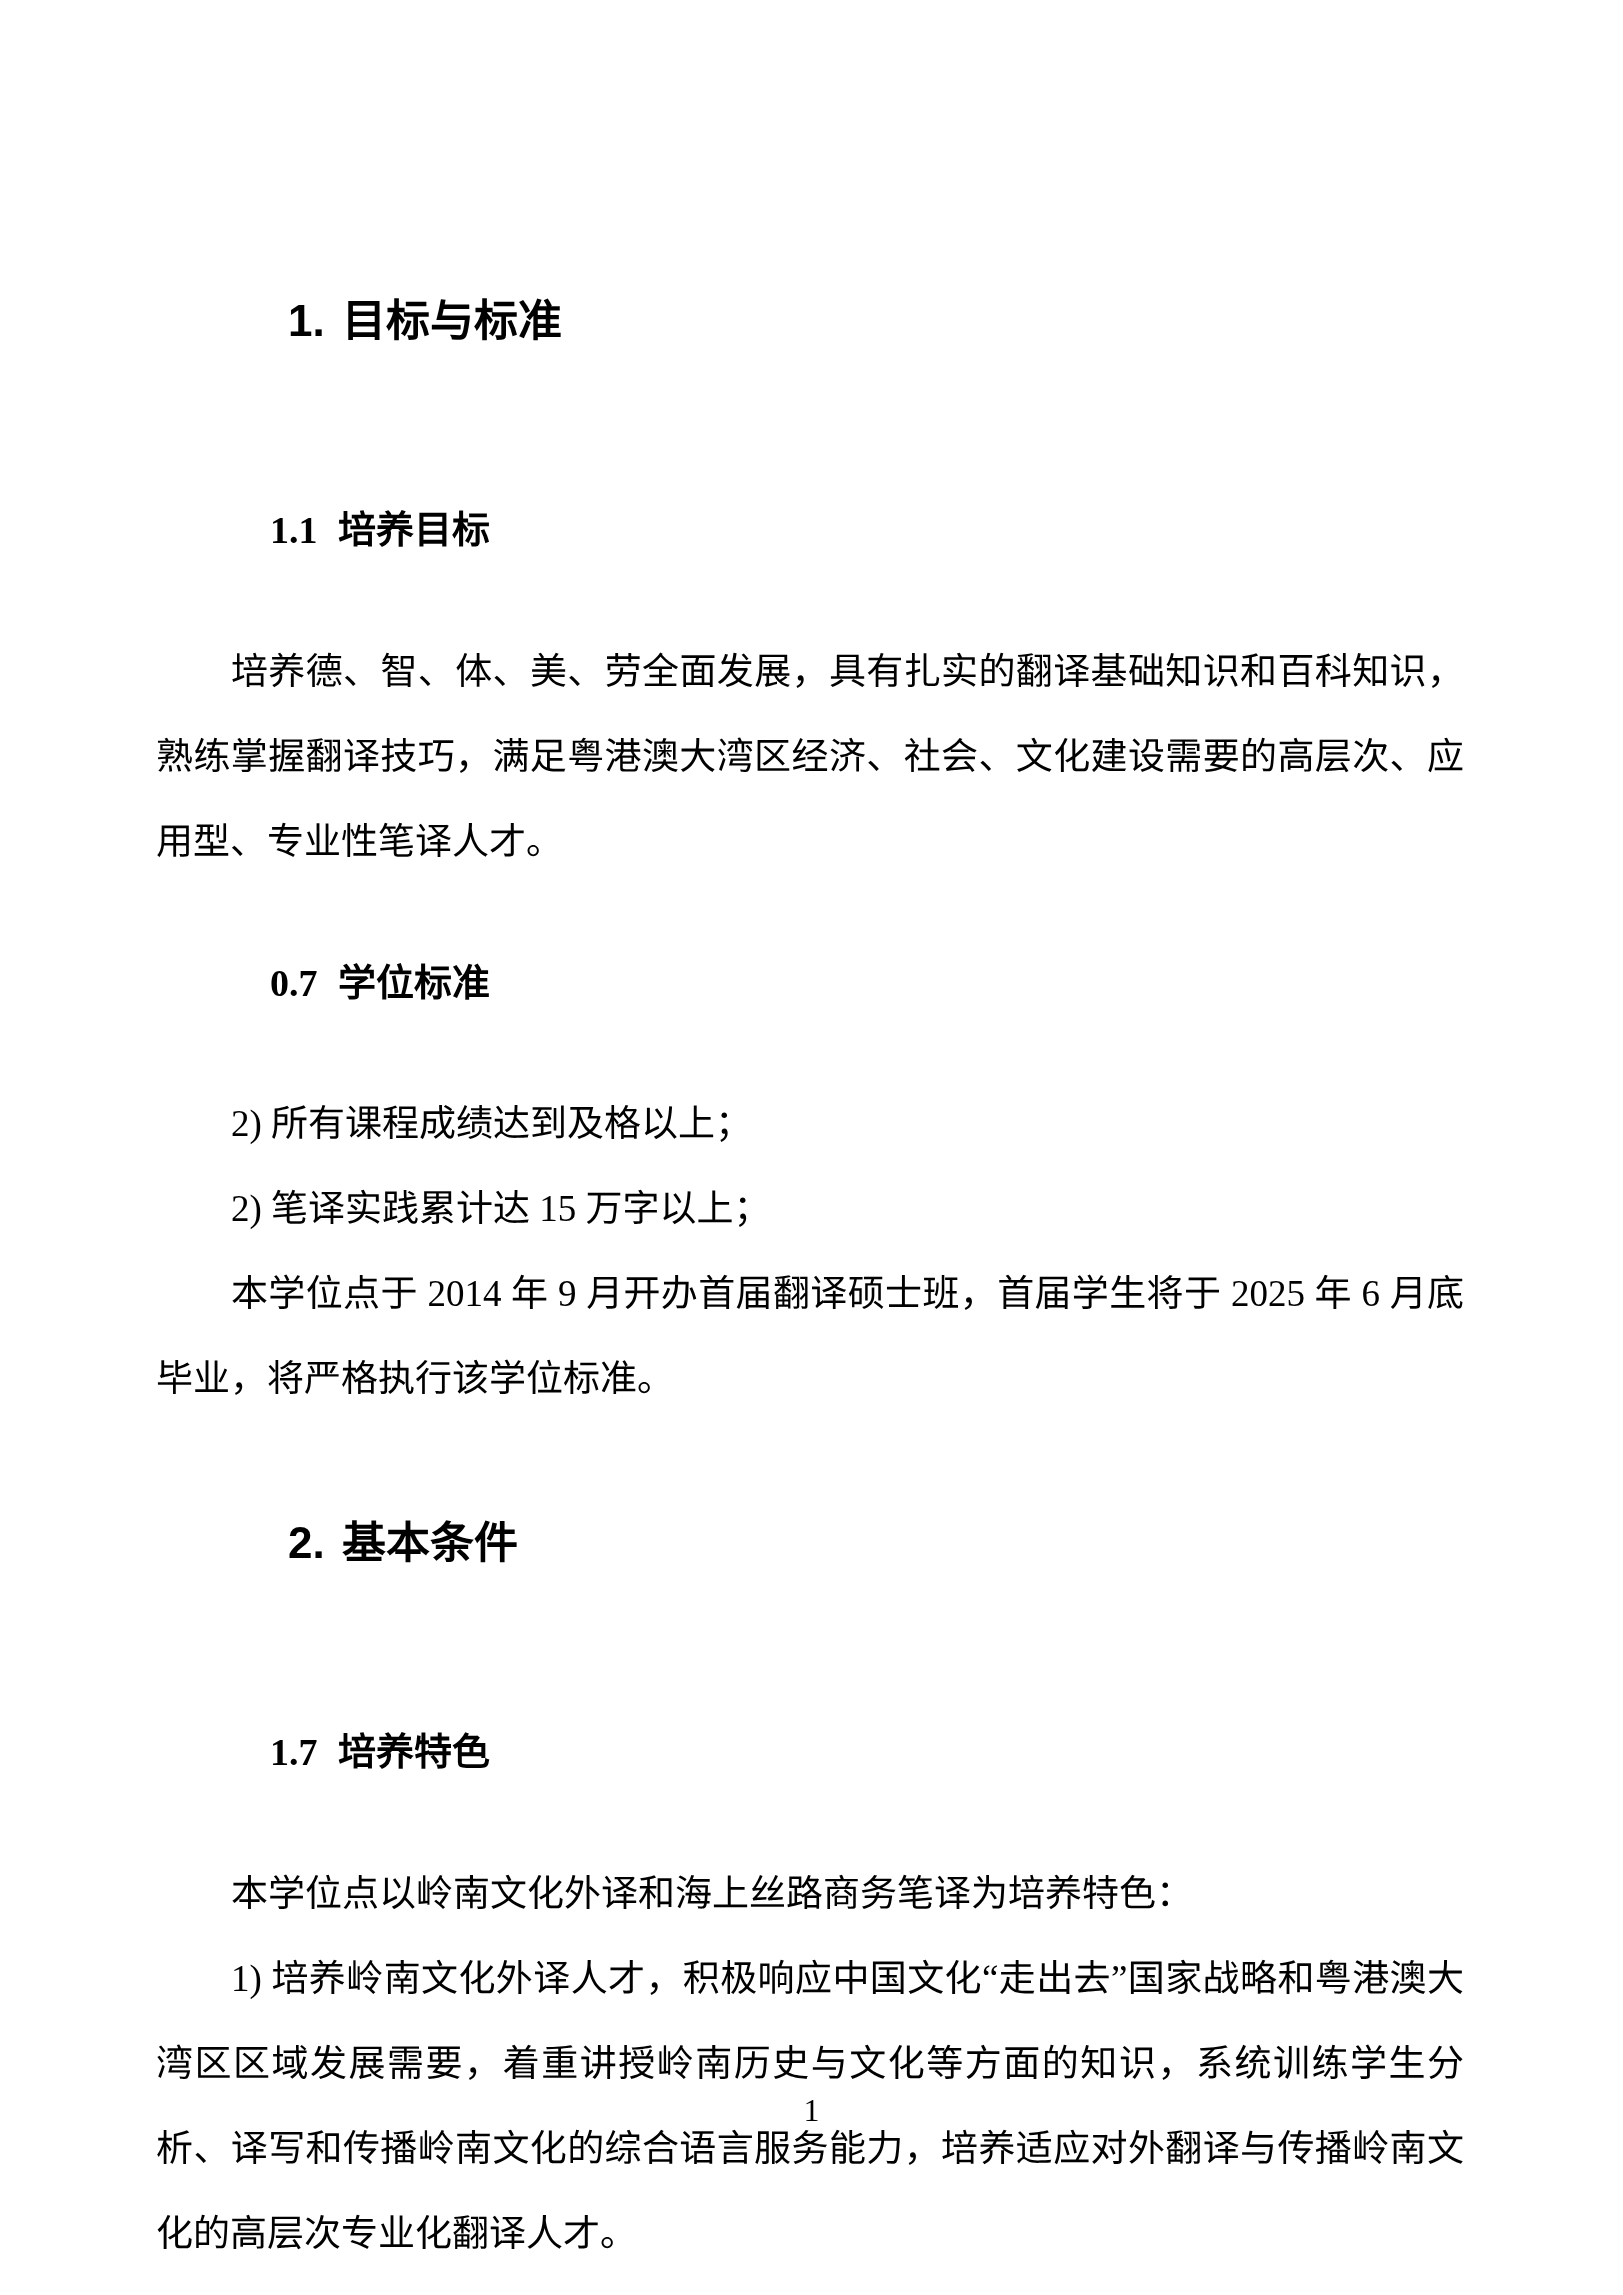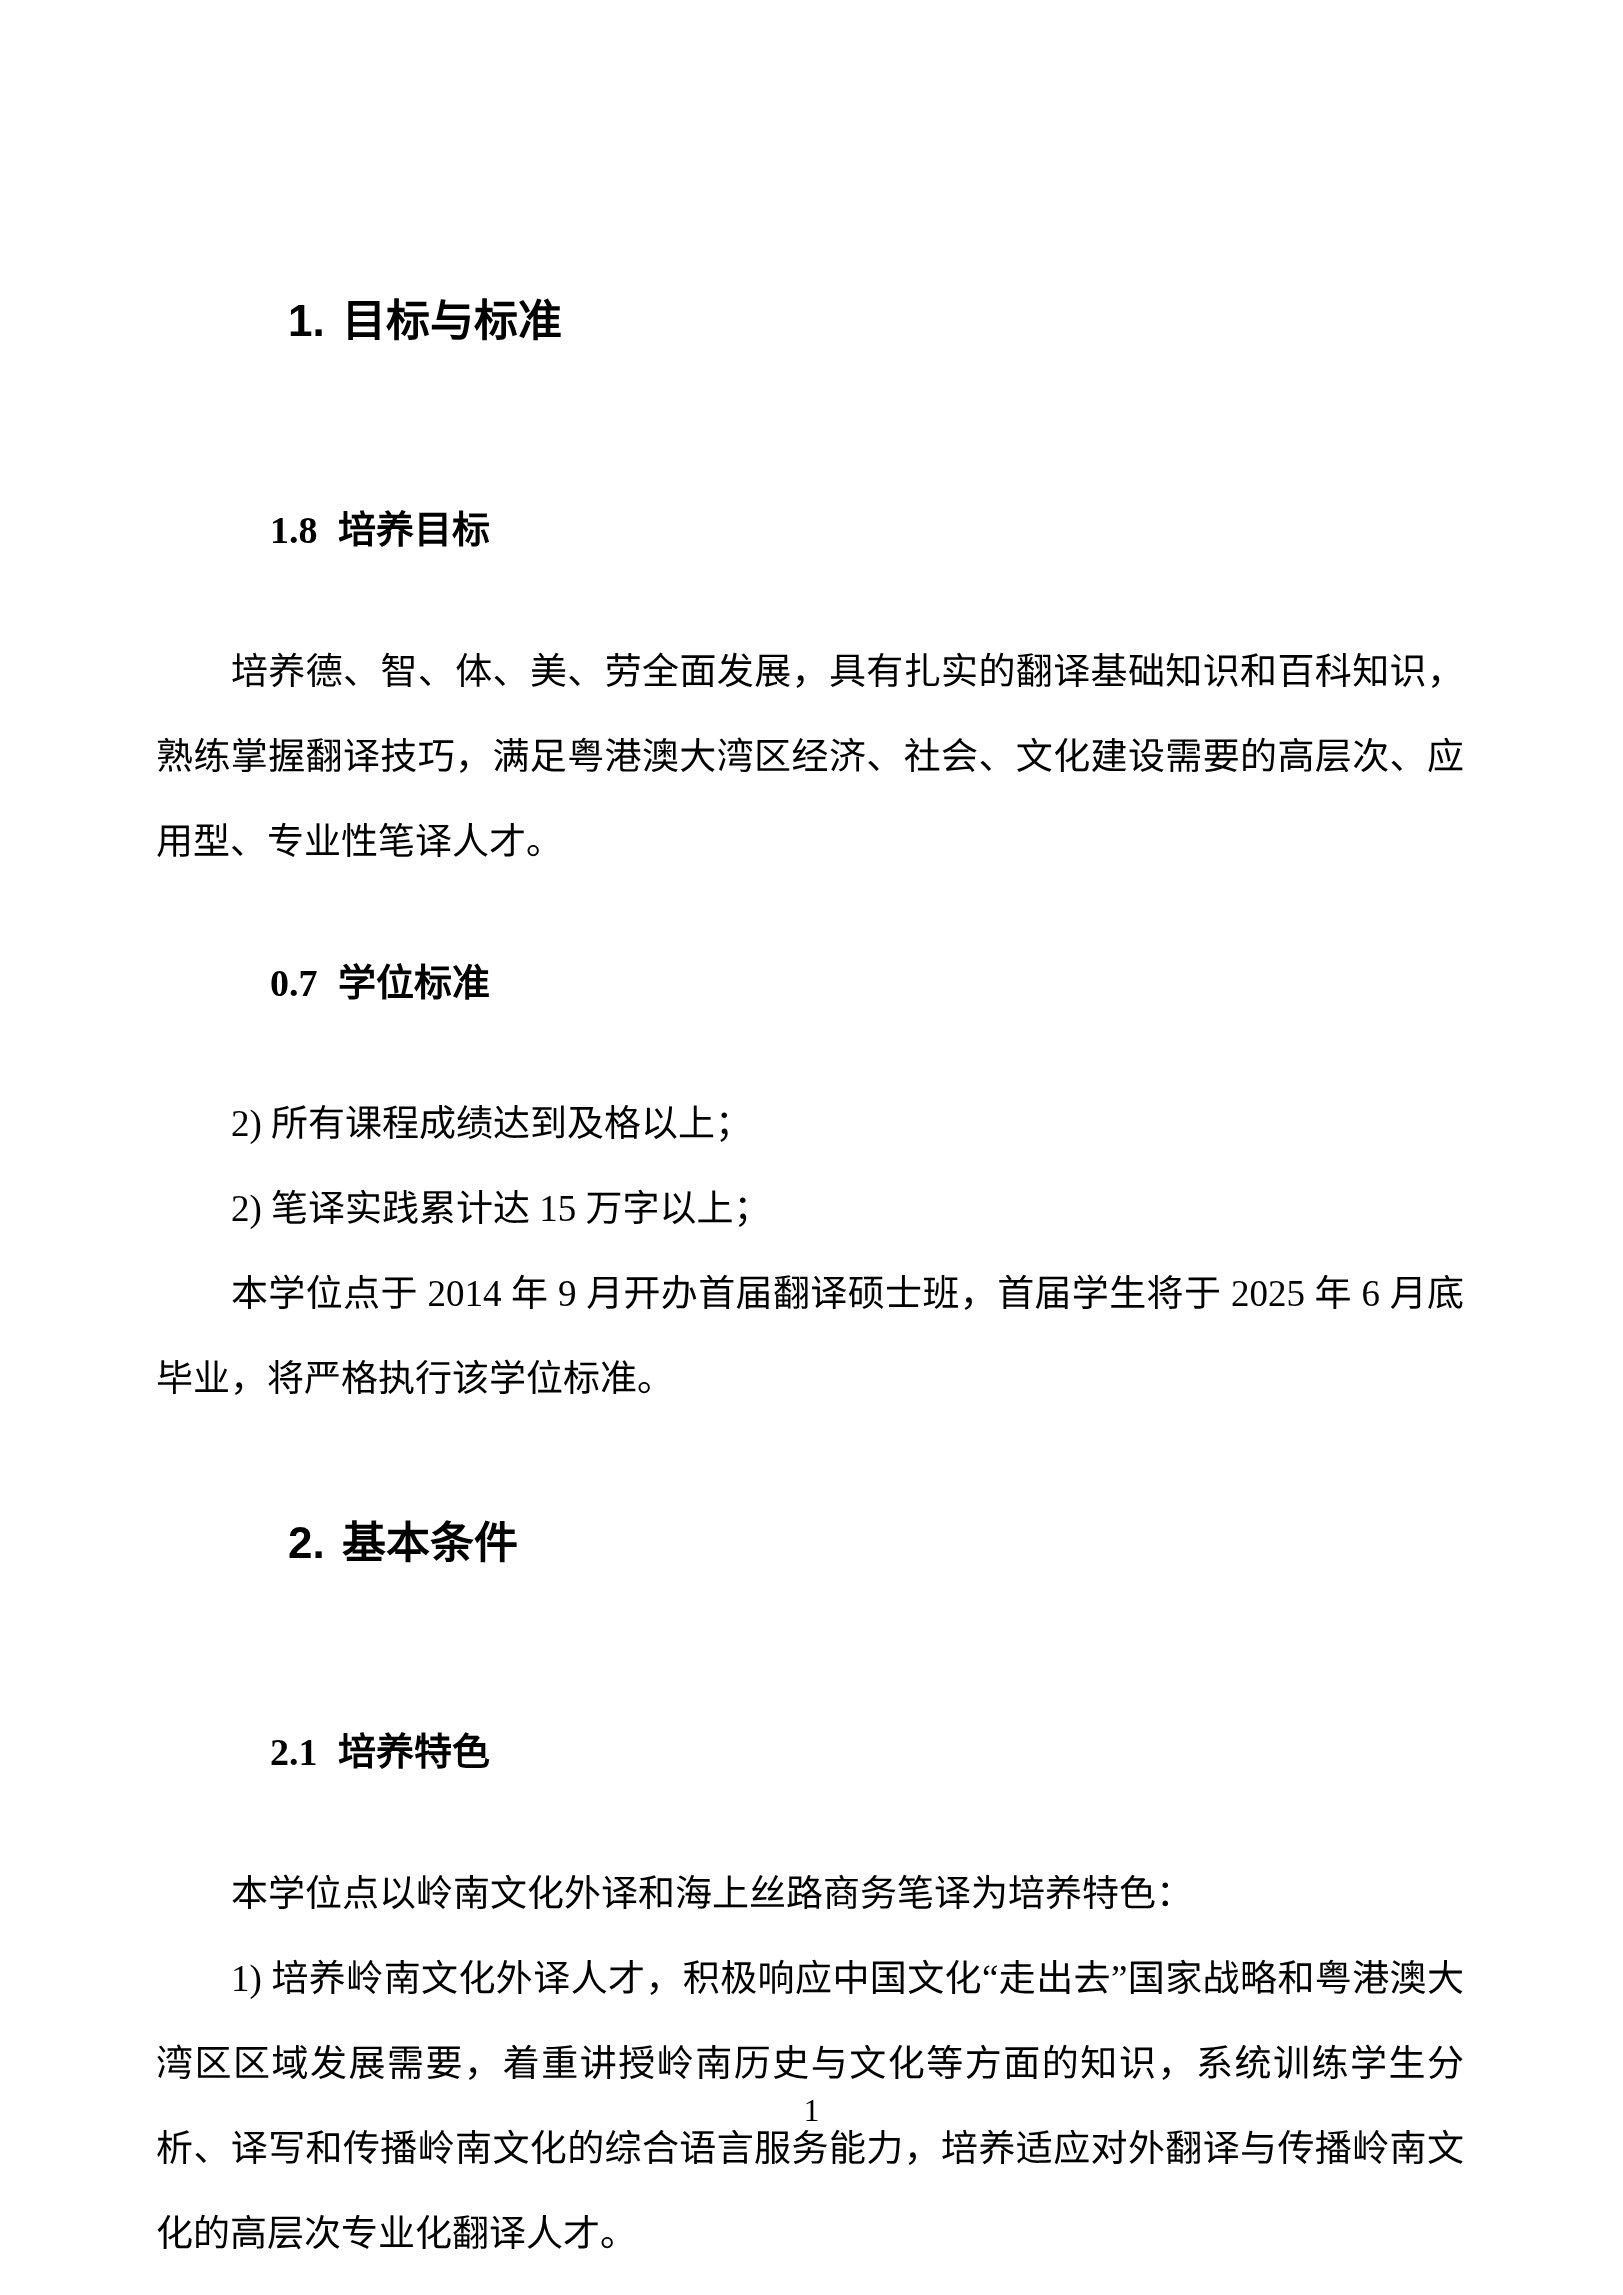--- a/index.html
+++ b/index.html
@@ -71,40 +71,40 @@
 </head>
 <body>
 
 <div class="page">
 
   <div class="h1 first">
     <span class="h1-num">1.</span><span class="h1-label">目标与标准</span>
   </div>
 
   <div class="h2">
-    <span class="h2-num">1.8</span><span class="h2-label">培养目标</span>
+    <span class="h2-num">1.1</span><span class="h2-label">培养目标</span>
   </div>
 
   <p class="body">培养德、智、体、美、劳全面发展，具有扎实的翻译基础知识和百科知识，熟练掌握翻译技巧，满足粤港澳大湾区经济、社会、文化建设需要的高层次、应用型、专业性笔译人才。</p>
 
   <div class="h2">
     <span class="h2-num">0.7</span><span class="h2-label">学位标准</span>
   </div>
 
   <p class="body">2) 所有课程成绩达到及格以上；</p>
   <p class="body">2) 笔译实践累计达 15 万字以上；</p>
 
   <p class="body">本学位点于 2014 年 9 月开办首届翻译硕士班，首届学生将于 2025 年 6 月底毕业，将严格执行该学位标准。</p>
 
   <div class="h1">
     <span class="h1-num">2.</span><span class="h1-label">基本条件</span>
   </div>
 
   <div class="h2">
-    <span class="h2-num">2.1</span><span class="h2-label">培养特色</span>
+    <span class="h2-num">1.7</span><span class="h2-label">培养特色</span>
   </div>
 
   <p class="body">本学位点以岭南文化外译和海上丝路商务笔译为培养特色：</p>
 
   <p class="body">1) 培养岭南文化外译人才，积极响应中国文化“走出去”国家战略和粤港澳大湾区区域发展需要，着重讲授岭南历史与文化等方面的知识，系统训练学生分析、译写和传播岭南文化的综合语言服务能力，培养适应对外翻译与传播岭南文化的高层次专业化翻译人才。</p>
 
   <div class="page-number">1</div>
 
 </div>
 

